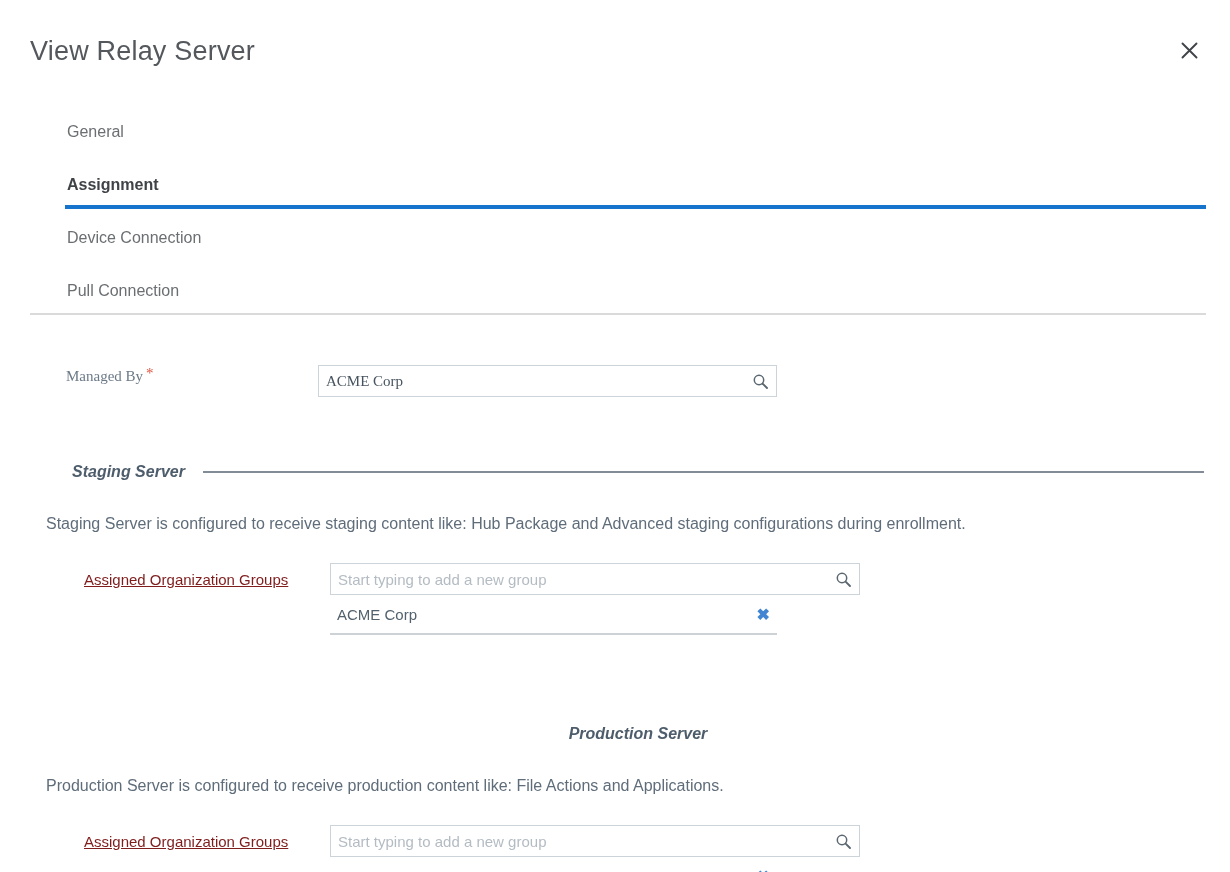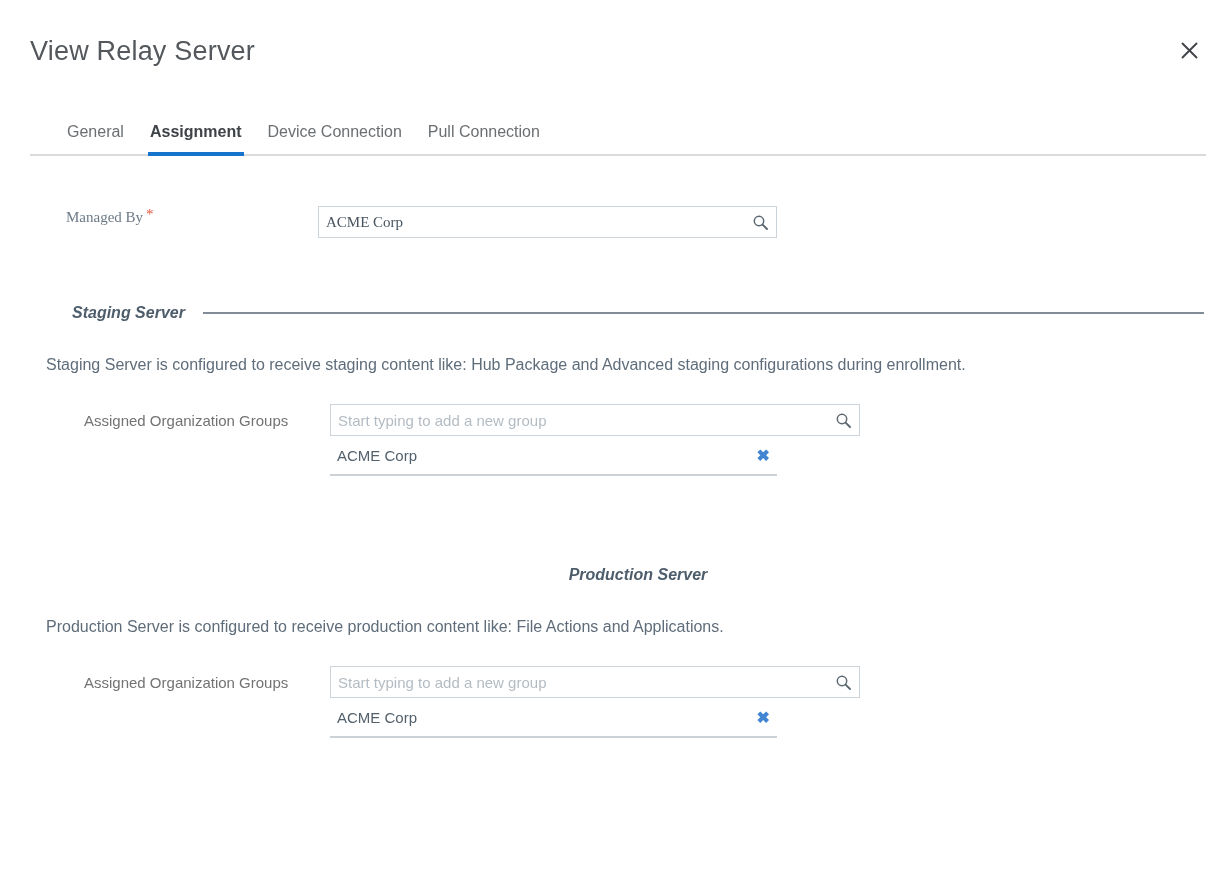--- a/index.html
+++ b/index.html
@@ -35,20 +35,21 @@
     line-height: 0;
   }
 
   
   .tab-bar {
     display: flex;
     gap: 22px;
     margin: 56px 24px 0 30px;
     padding-left: 35px;
     border-bottom: 2px solid #dadada;
+    flex-direction: column;
   }
   .tab {
     position: relative;
     font-size: 16px;
     color: #6b6f72;
     padding: 0 2px 13px 2px;
     cursor: pointer;
     white-space: nowrap;
   }
   .tab.active {
@@ -138,22 +139,23 @@
     color: #5f6d7a;
   }
   .aog-row {
     display: flex;
     align-items: flex-start;
     margin: 30px 0 0 84px;
   }
   .aog-row .field-label {
     width: 246px;
     font-size: 15px;
-    color: #737373;
+    color: #7f1d1d;
     padding-top: 8px;
+    text-decoration: underline;
   }
   .group-col { width: 447px; }
   .group-row {
     display: flex;
     align-items: center;
     justify-content: space-between;
     padding: 11px 7px 10px 7px;
     border-bottom: 2px solid #cdd2d7;
     font-size: 15px;
     color: #53616d;

